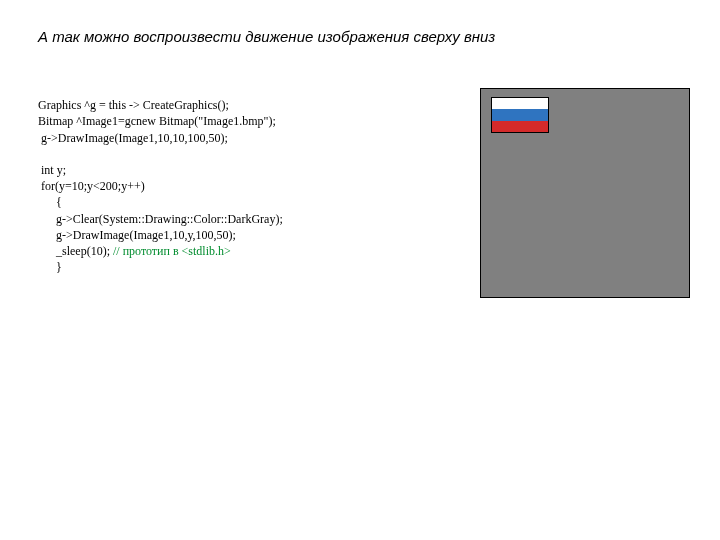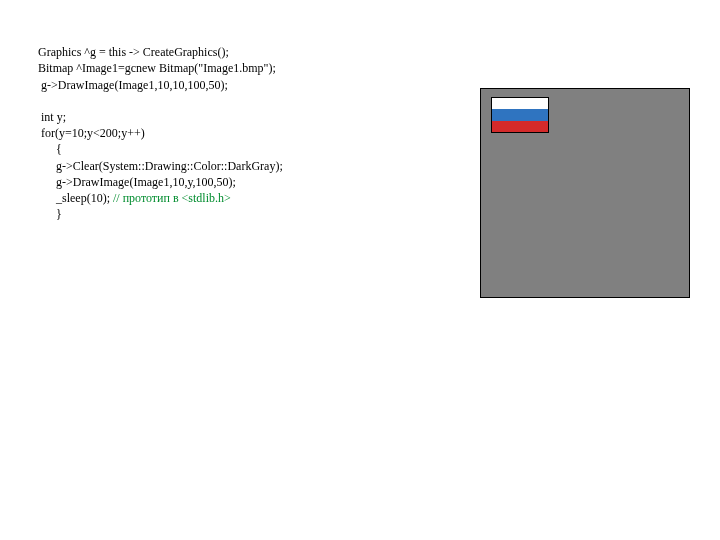--- a/index.html
+++ b/index.html
@@ -50,20 +50,21 @@
   }
   .flag .stripe { width: 100%; height: 33.333%; }
   .white { background: #ffffff; }
   .blue  { background: #2f74c0; }
   .red   { background: #d42a2a; }
 </style>
 </head>
 <body>
 
 <div class="page">
+  <p class="heading">А так можно воспроизвести движение изображения сверху вниз</p>
 
   <div class="code">
 <span>Graphics ^g = this -&gt; CreateGraphics();</span>
 <span>Bitmap ^Image1=gcnew Bitmap("Image1.bmp");</span>
 <span> g-&gt;DrawImage(Image1,10,10,100,50);</span>
 <span></span>
 <span> int y;</span>
 <span> for(y=10;y&lt;200;y++)</span>
 <span>      {</span>
 <span>      g-&gt;Clear(System::Drawing::Color::DarkGray);</span>

